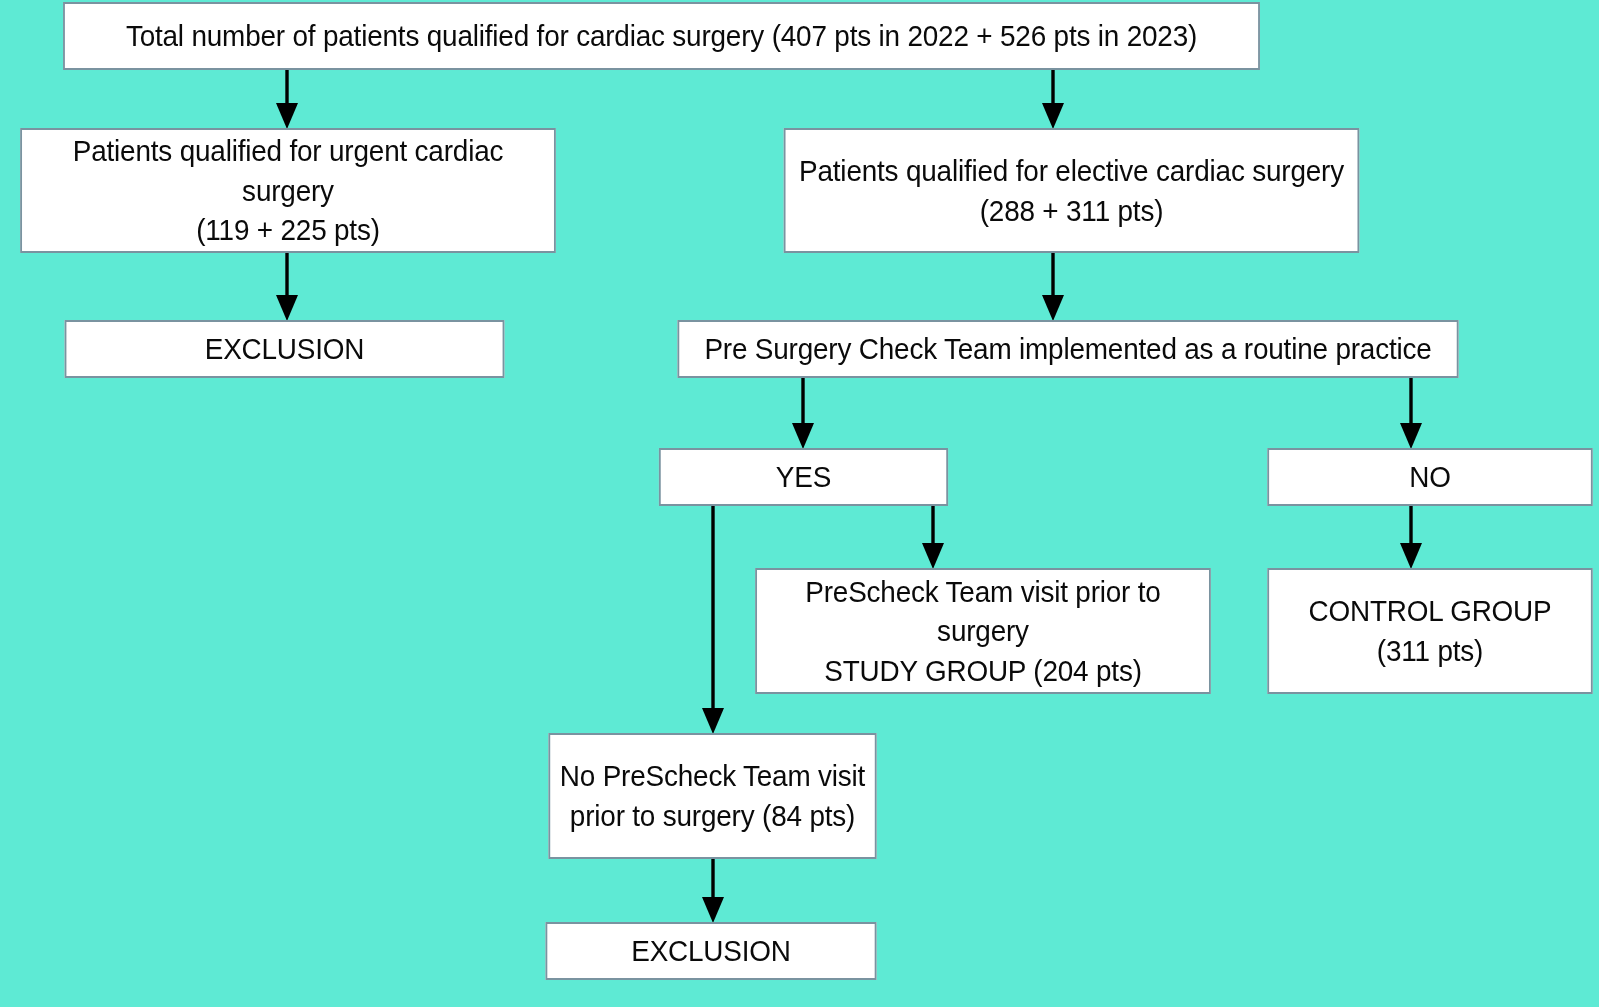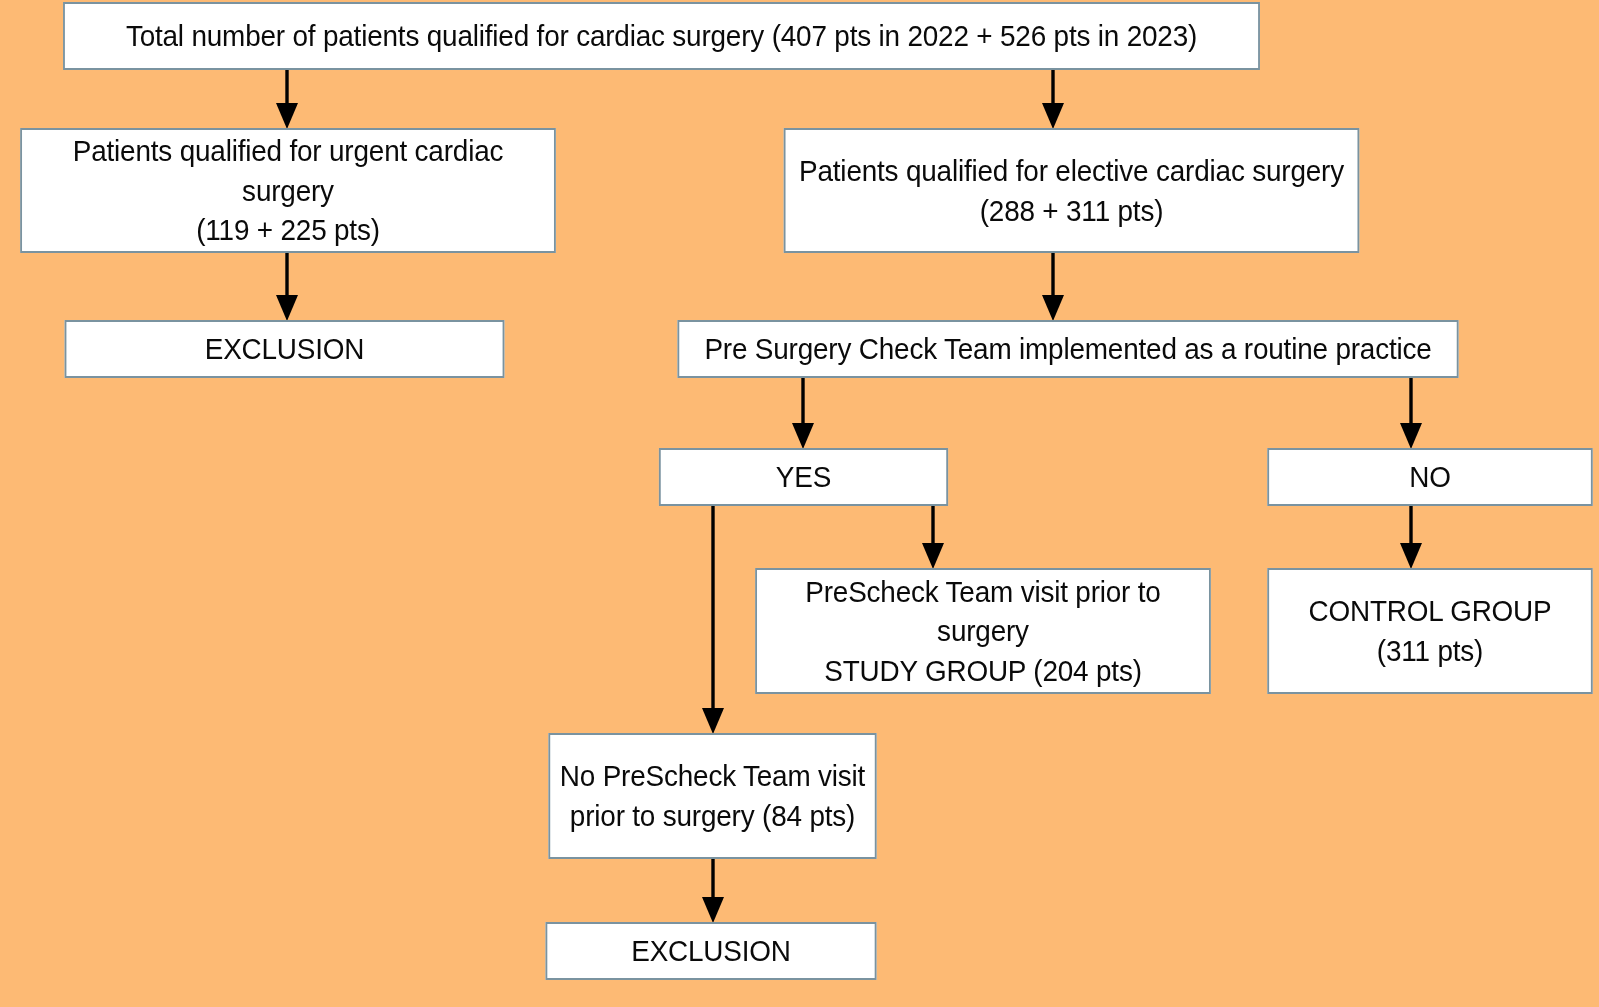--- a/index.html
+++ b/index.html
@@ -4,21 +4,21 @@
 <style>
   html, body {
     margin: 0;
     padding: 0;
     background: #ffffff;
   }
   #canvas {
     position: relative;
     width: 1599px;
     height: 1007px;
-    background: #fdba74;
+    background: #5eead4;
     font-family: "Liberation Sans", sans-serif;
     overflow: hidden;
   }
   .node {
     position: absolute;
     box-sizing: border-box;
     border: 2px solid #7a93a0;
     background: #ffffff;
     display: flex;
     align-items: center;

